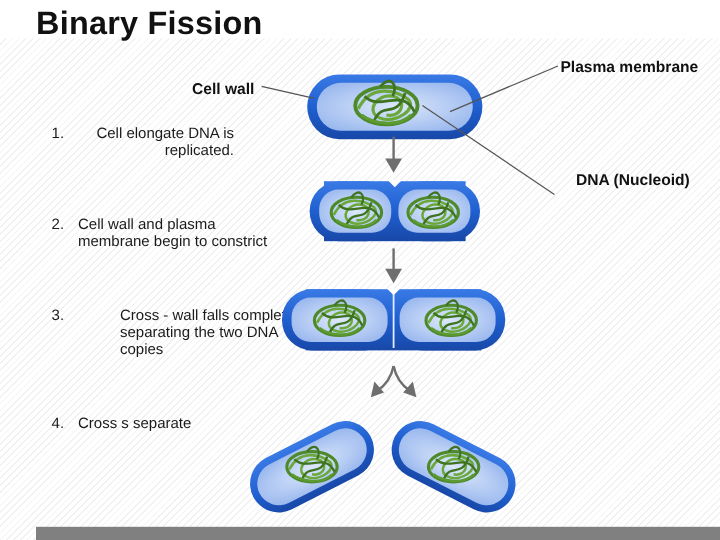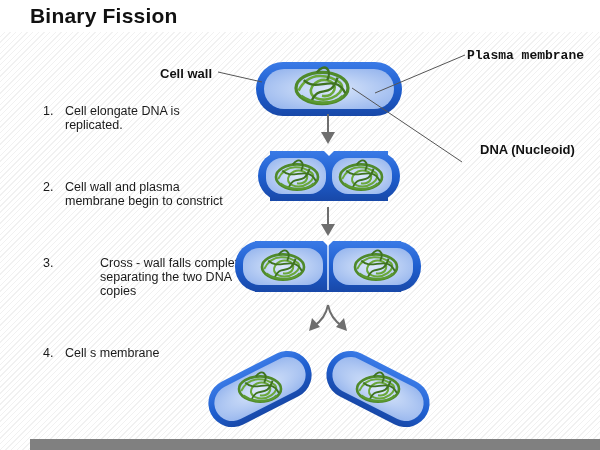--- a/index.html
+++ b/index.html
@@ -6,21 +6,21 @@
   body {
     width:600px; height:450px; position:relative; overflow:hidden;
     font-family: "Liberation Sans", sans-serif;
     background:#ffffff;
   }
   .bg-stripes {
     position:absolute; left:0; top:32px; width:600px; height:418px;
     background: repeating-linear-gradient(135deg, #ffffff 0px, #ffffff 3px, #f1f1f1 3px, #f1f1f1 4px);
   }
   .title {
-    position:absolute; left:30px; top:4px; font-size:21px; font-weight:bold;
+    position:absolute; left:30px; top:4px; font-size:27px; font-weight:bold;
     color:#111; letter-spacing:0.2px;
   }
   .step {
     position:absolute; left:43px; font-size:12.5px; color:#1a1a1a; line-height:14px;
   }
   .step .num { position:absolute; left:0; top:0; }
   .step .txt { position:absolute; left:22px; top:0; width:200px; }
   .label {
     position:absolute; font-size:13px; font-weight:bold; color:#111; white-space:nowrap;
   }
@@ -31,37 +31,37 @@
 </style>
 </head>
 <body>
 
 <div class="bg-stripes"></div>
 
 <div class="title">Binary Fission</div>
 
 <div class="step" style="top:104px;">
   <span class="num">1.</span>
-  <span class="txt" style="width:130px;">Cell elongate DNA is replicated.</span>
+  <span class="txt" style="width:130px;text-align:right;">Cell elongate DNA is replicated.</span>
 </div>
 <div class="step" style="top:180px;">
   <span class="num">2.</span>
   <span class="txt" style="width:160px;">Cell wall and plasma membrane begin to constrict</span>
 </div>
 <div class="step" style="top:256px;">
   <span class="num">3.</span>
   <span class="txt" style="width:160px;margin-left:35px;">Cross - wall falls completely separating the two DNA copies</span>
 </div>
 <div class="step" style="top:346px;">
   <span class="num">4.</span>
-  <span class="txt">Cell s membrane</span>
+  <span class="txt">Cross s separate</span>
 </div>
 
 <div class="label" style="left:160px; top:66px;">Cell wall</div>
-<div class="label" style="left:467px; top:48px;font-family:Liberation Mono, monospace;">Plasma membrane</div>
+<div class="label" style="left:467px; top:48px;">Plasma membrane</div>
 <div class="label" style="left:480px; top:142px;">DNA (Nucleoid)</div>
 
 <svg class="diagram" width="600" height="450" viewBox="0 0 600 450">
   <defs>
     <linearGradient id="wallGrad" x1="0" y1="0" x2="0" y2="1">
       <stop offset="0" stop-color="#3a7ae6"></stop>
       <stop offset="0.5" stop-color="#1f5fcf"></stop>
       <stop offset="1" stop-color="#1848a8"></stop>
     </linearGradient>
     <radialGradient id="cytoGrad" cx="0.5" cy="0.5" r="0.7">

